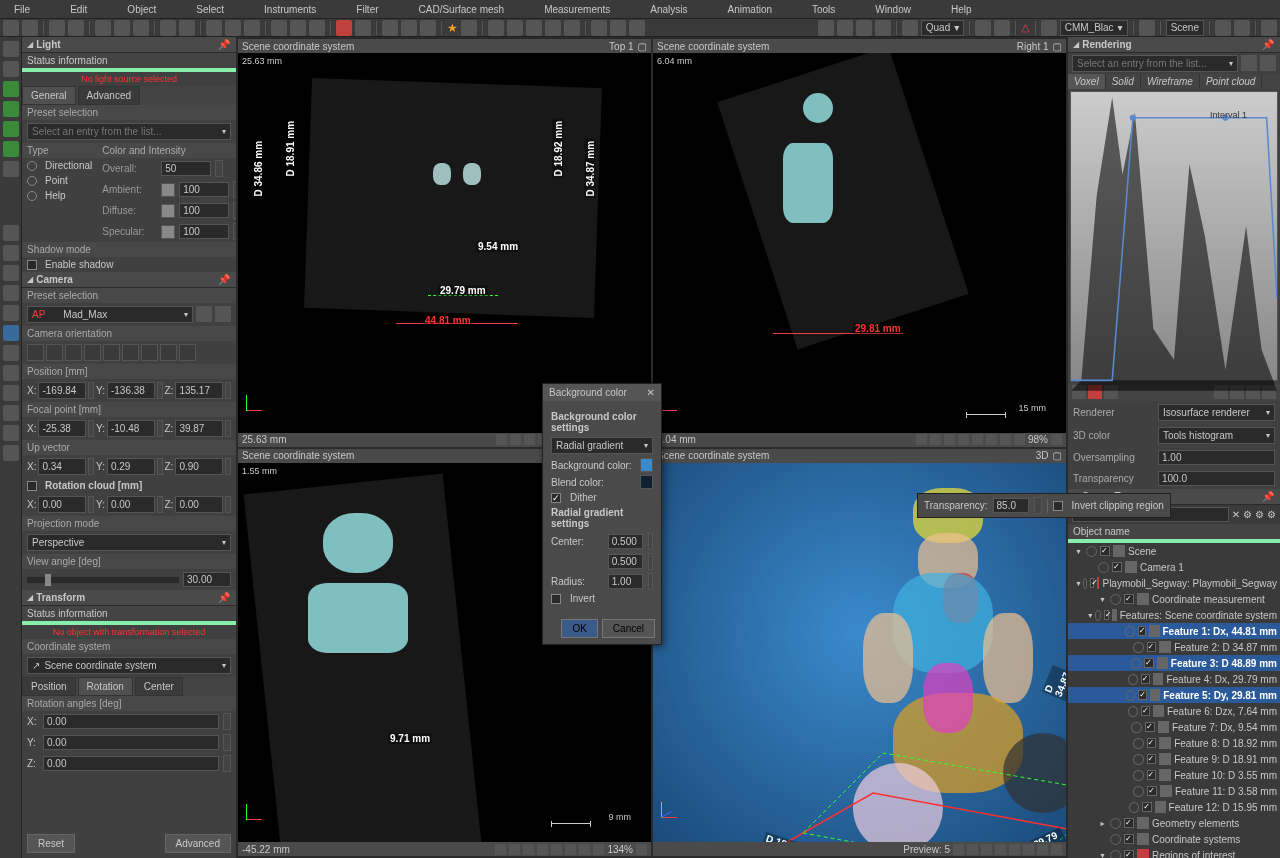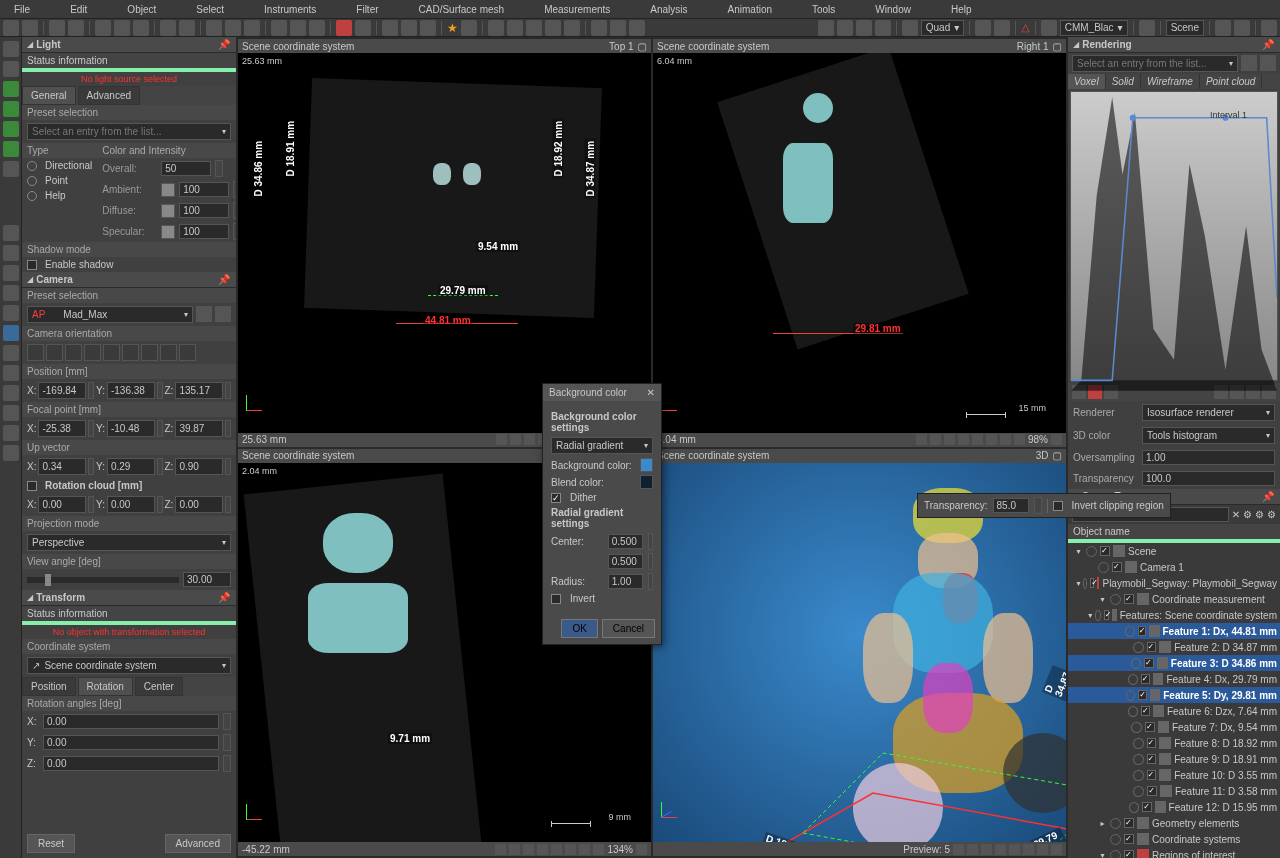--- a/index.html
+++ b/index.html
@@ -60,21 +60,21 @@
 .axis-gizmo { position: absolute; bottom: 18px; left: 4px; width: 24px; height: 24px; }
 .axis-x { position: absolute; bottom: 4px; left: 4px; width: 16px; height: 1px; background: #f04040; }
 .axis-y { position: absolute; bottom: 4px; left: 4px; width: 1px; height: 16px; background: #30ff30; }
 .rightpane { width: 212px; background: #404040; display: flex; flex-direction: column; }
 .histo { height: 290px; background: linear-gradient(to top, #888, #ccc); position: relative; margin: 2px; border: 1px solid #555; }
 .histo-curve { position: absolute; inset: 0; }
 .render-tabs { display: flex; background: #444; font-size: 9px; font-style: italic; }
 .render-tabs span { padding: 2px 6px; border-right: 1px solid #333; }
 .render-tabs span.a { background: #555; }
 .prop-row { display: flex; padding: 3px 5px; align-items: center; }
-.prop-row .l { width: 69px; color: #aaa; }
+.prop-row .l { width: 85px; color: #aaa; }
 .prop-row .v { flex: 1; }
 .prop-row .v input, .prop-row .v .combo { width: 100%; }
 .tree { flex: 1; overflow-y: auto; background: #3a3a3a; font-size: 10px; }
 .tree-row { display: flex; align-items: center; padding: 0 3px; height: 16px; gap: 3px; white-space: nowrap; }
 .tree-row.sel { background: #2a5a9a; color: #fff; }
 .tree-row .ind { display: inline-block; }
 .tree-row .exp { width: 9px; font-size: 8px; cursor: pointer; text-align: center; }
 .tree-row .eye { width: 11px; height: 11px; border: 1px solid #666; border-radius: 50%; }
 .tree-row .chk2 { width: 10px; height: 10px; border: 1px solid #666; background: #2a2a2a; position: relative; }
 .tree-row .chk2.c::after { content: "✓"; font-size: 8px; position: absolute; top: -1px; left: 0; color: #fff; }
@@ -510,21 +510,21 @@
           </span>
         </div>
     </div>
 
     <div class="viewport">
       <div class="vp-hdr">
           <span>Scene coordinate system</span>
           <span class="r">Front 1</span>
           <span style="margin-left:4px">▢</span>
         </div>
-      <div class="vp-info">2.04 mm</div>
+      <div class="vp-info">1.55 mm</div>
       <div class="vp-body">
         <div class="ct-slice" style="left:25px;top:20px;width:200px;height:380px;transform:rotate(-6deg)"></div>
         <div style="position:absolute;left:85px;top:50px;width:70px;height:60px;background:#7fbfbf;border-radius:45%"></div>
         <div style="position:absolute;left:70px;top:120px;width:100px;height:70px;background:#7fbfbf;border-radius:20%"></div>
         <div class="dim-txt" style="left:150px;top:270px">9.71 mm</div>
         <div class="axis-gizmo">
             <div class="axis-x"></div>
             <div class="axis-y"></div>
           </div>
         <div class="vp-scalebar"></div>
@@ -733,21 +733,21 @@
           <span class="chk2 c"></span>
           <span class="tico"></span>
           <span>Feature 2: D 34.87 mm</span>
         </div>
         <div class="tree-row sel">
           <span class="ind" style="width: 48px;"></span>
           <span class="exp"></span>
           <span class="eye"></span>
           <span class="chk2 c"></span>
           <span class="tico"></span>
-          <b>Feature 3: D 34.86 mm</b>
+          <b>Feature 3: D 48.89 mm</b>
         </div>
         <div class="tree-row">
           <span class="ind" style="width: 48px;"></span>
           <span class="exp"></span>
           <span class="eye"></span>
           <span class="chk2 c"></span>
           <span class="tico"></span>
           <span>Feature 4: Dx, 29.79 mm</span>
         </div>
         <div class="tree-row sel">

